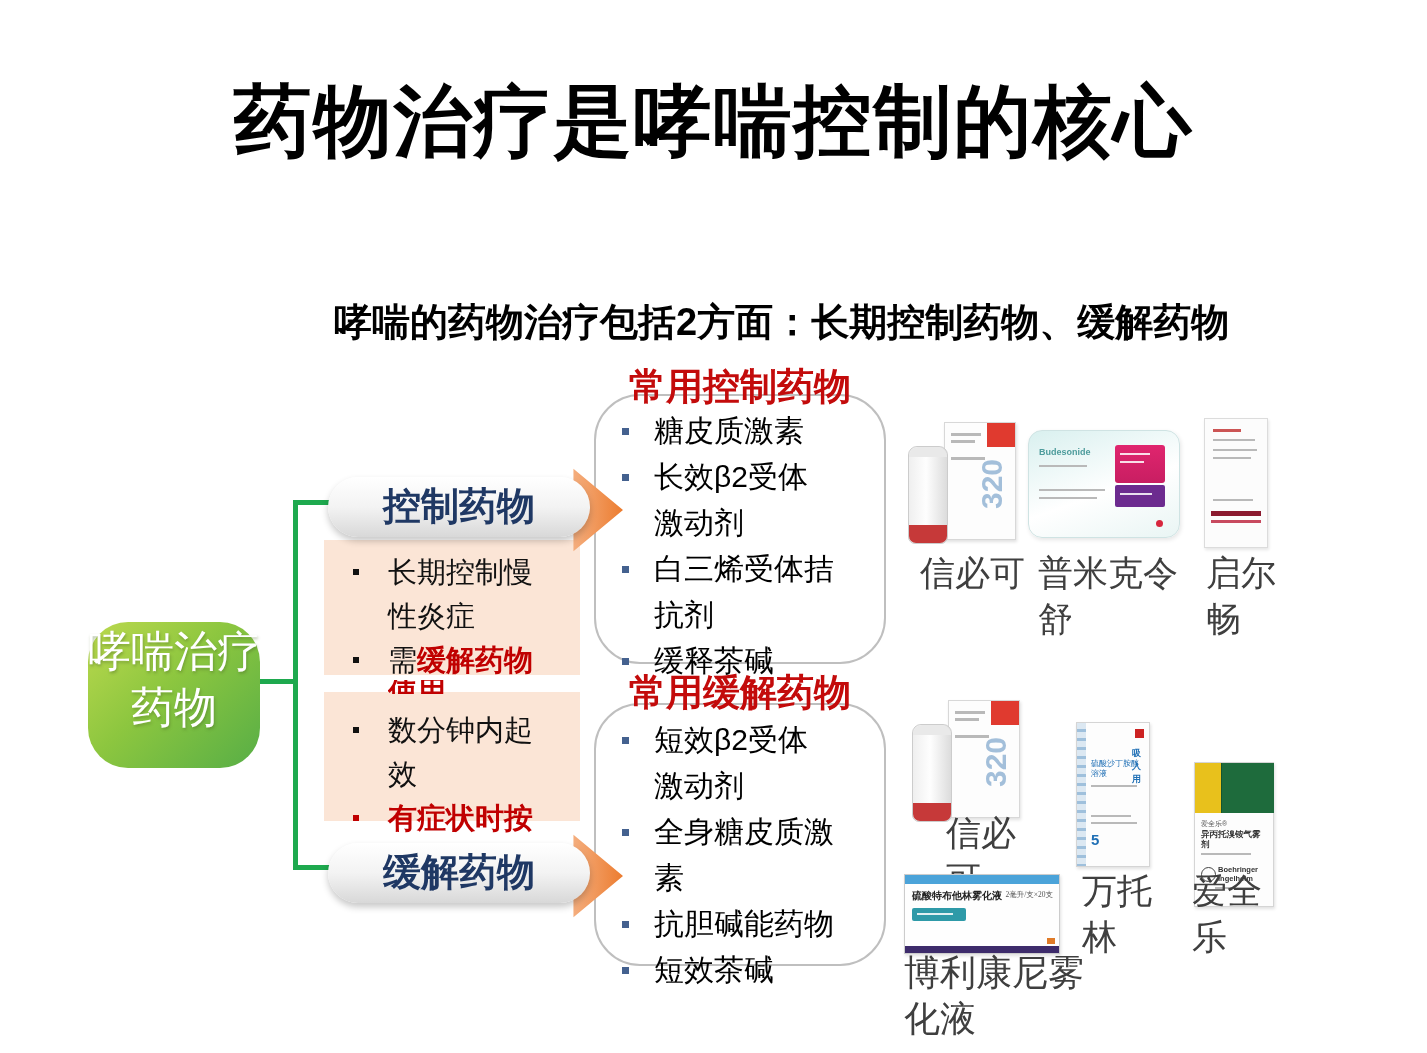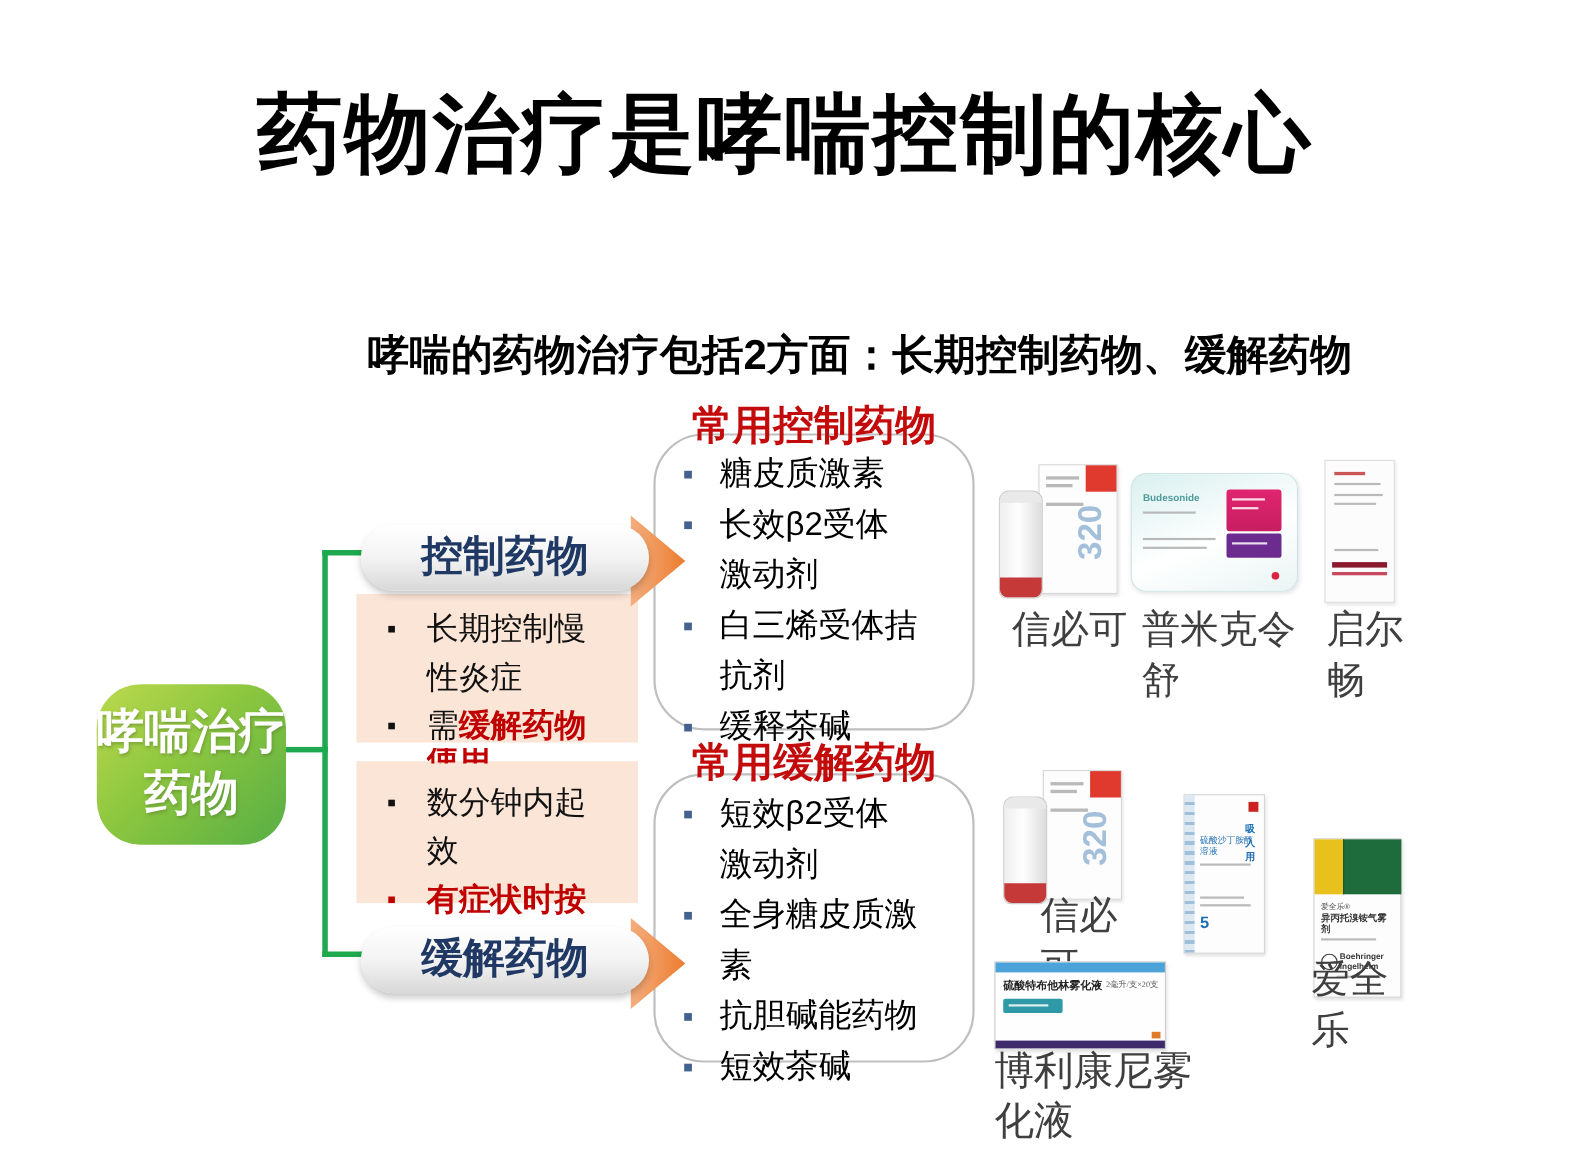--- a/index.html
+++ b/index.html
@@ -8,22 +8,22 @@
   .abs{position:absolute;}
 
   
   .title{left:0;top:70px;width:100%;text-align:center;font-size:78px;font-weight:800;
          color:#000;letter-spacing:2px;}
   .subtitle{left:334px;top:297px;font-size:38px;font-weight:800;color:#000;white-space:nowrap;}
 
   
   .root{left:88px;top:622px;width:172px;height:146px;border-radius:40px;
         background:linear-gradient(135deg,#BCD94E 0%,#8CC63F 45%,#57AE46 100%);
-        color:#fff;font-weight:700;font-size:43px;text-align:center;line-height:56px;
-        padding-top:15px;box-sizing:border-box;white-space:nowrap;
+        color:#fff;font-weight:400;font-size:43px;text-align:center;line-height:56px;
+        padding-top:1px;box-sizing:border-box;white-space:nowrap;
         text-shadow:1px 2px 3px rgba(80,110,40,.45);}
   .gline{background:#1EA94E;}
 
   
   .pill{width:262px;height:60px;border-radius:30px;z-index:4;
         background:linear-gradient(180deg,#ffffff 0%,#f3f3f3 50%,#d8d8d8 100%);
         box-shadow:0 4px 7px rgba(0,0,0,.22);
         color:#1F3864;font-size:38px;font-weight:800;text-align:center;line-height:58px;}
   .arrow{width:118px;height:94px;z-index:3;
          background:linear-gradient(90deg,#FAE7D8 0%,#F5B183 55%,#EC7C2F 100%);
@@ -277,20 +277,21 @@
   <div class="abs wt" style="left:1076px;top:722px;">
     <div class="wt-spine"></div>
     <div class="wt-red"></div>
     <div class="wt-t1">吸入用</div>
     <div class="wt-t2">硫酸沙丁胺醇溶液</div>
     <div class="tl" style="left:14px;top:62px;width:46px;height:2px;"></div>
     <div class="tl" style="left:14px;top:92px;width:40px;height:2px;"></div>
     <div class="tl" style="left:14px;top:99px;width:46px;height:2px;"></div>
     <div class="wt-5">5</div>
   </div>
+  <div class="abs plabel" style="left:1082px;top:868px;width:75px;">万托林</div>
 
   <div class="abs aq" style="left:1194px;top:722px;margin-top:40px;">
     <div class="aq-y"></div>
     <div class="aq-g"></div>
     <div class="aq-brand">爱全乐®</div>
     <div class="aq-gen">异丙托溴铵气雾剂</div>
     <div class="tl" style="left:6px;top:90px;width:50px;height:2px;"></div>
     <div class="aq-logo"></div>
     <div class="aq-mfr">
       <div>Boehringer</div>

